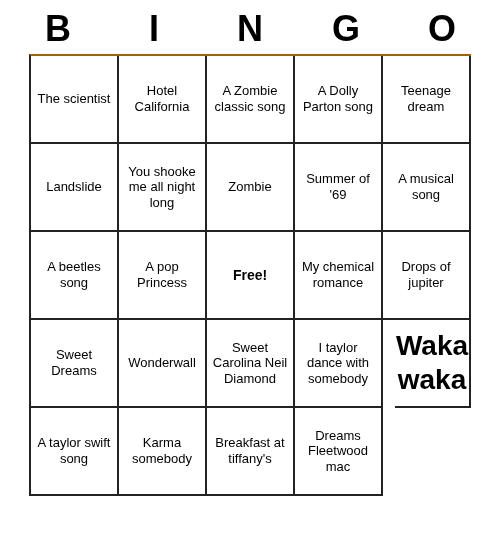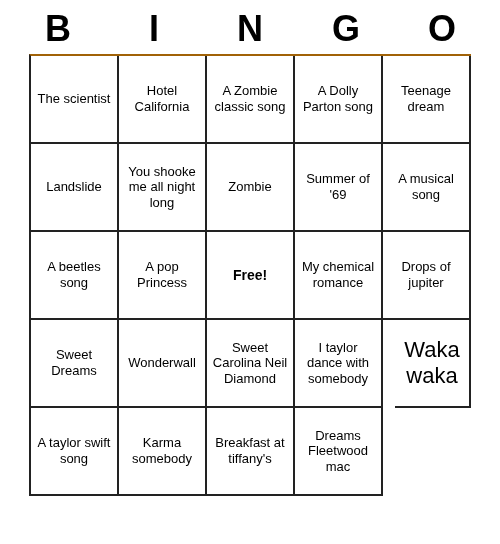--- a/index.html
+++ b/index.html
@@ -41,22 +41,22 @@
       text-align: center;
       font-size: 13px;
       padding: 4px;
       line-height: 1.2;
     }
     .cell.free {
       font-size: 14px;
       font-weight: bold;
     }
     .cell.large-text {
-      font-size: 22px;
-      font-weight: normal;
+      font-size: 28px;
+      font-weight: bold;
       margin-left: 12px;
     }
   </style>
 </head>
 <body>
 
 <div class="bingo-header">
 <div class="bingo-letter">B</div>
     <div class="bingo-letter">I</div>
     <div class="bingo-letter">N</div>

